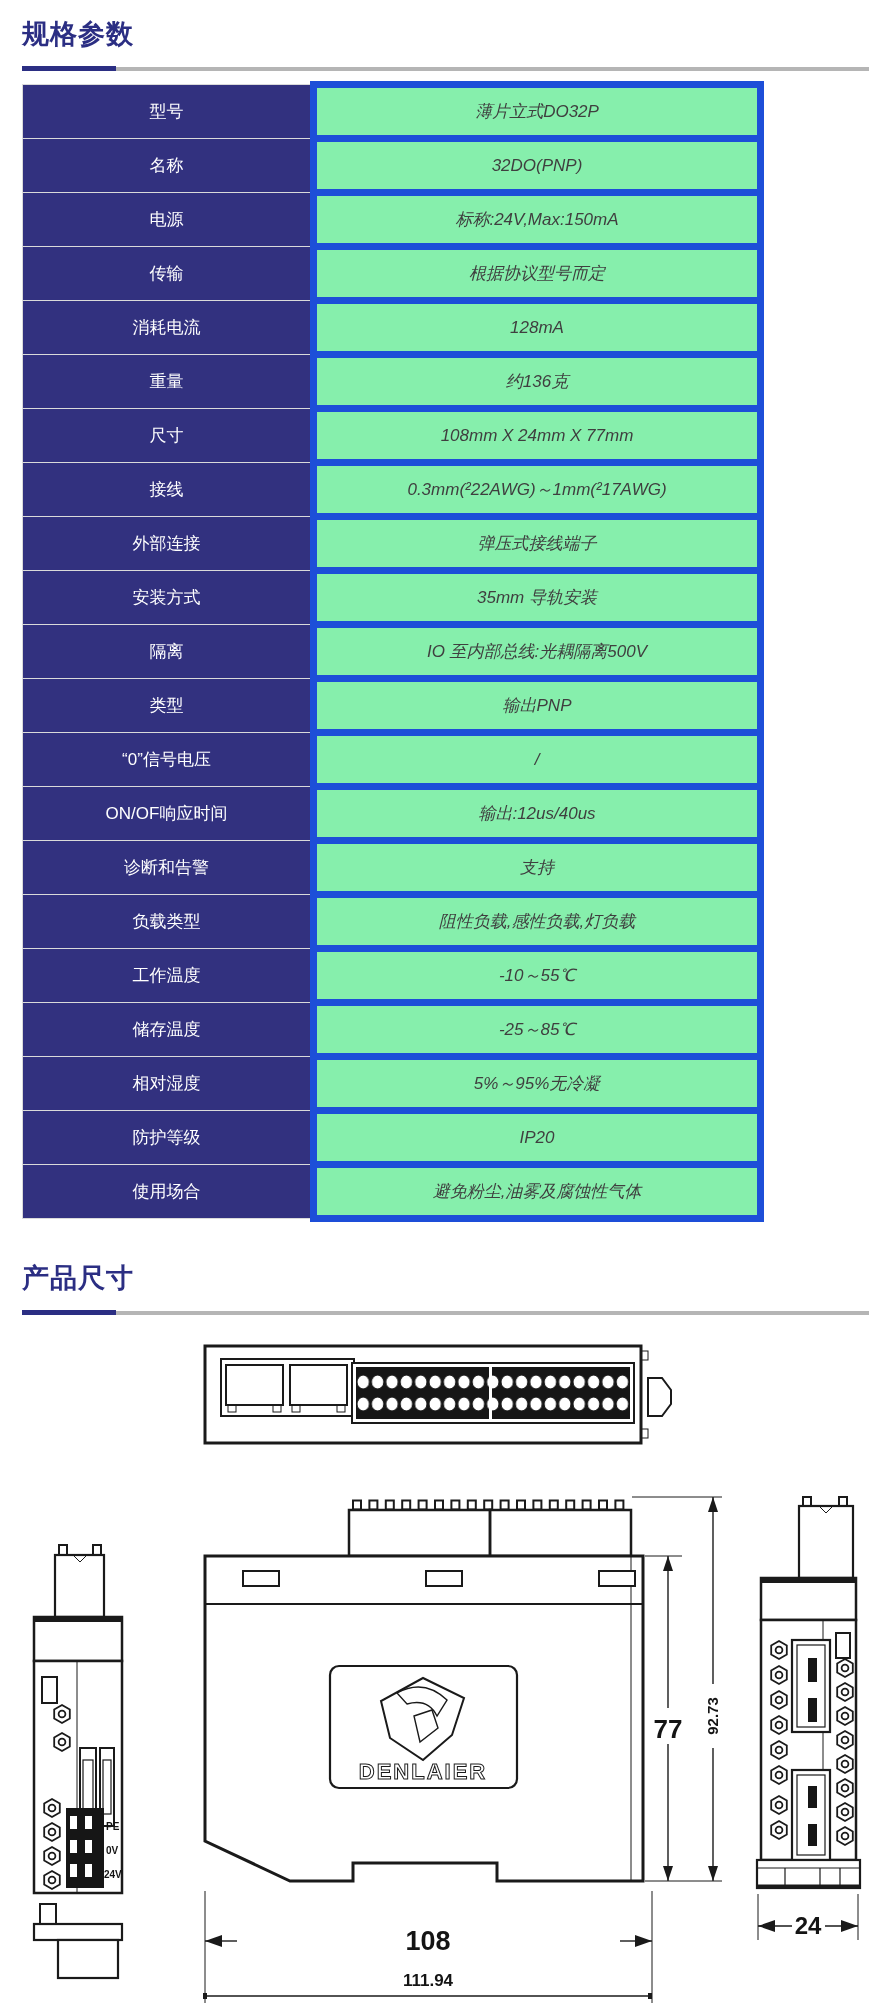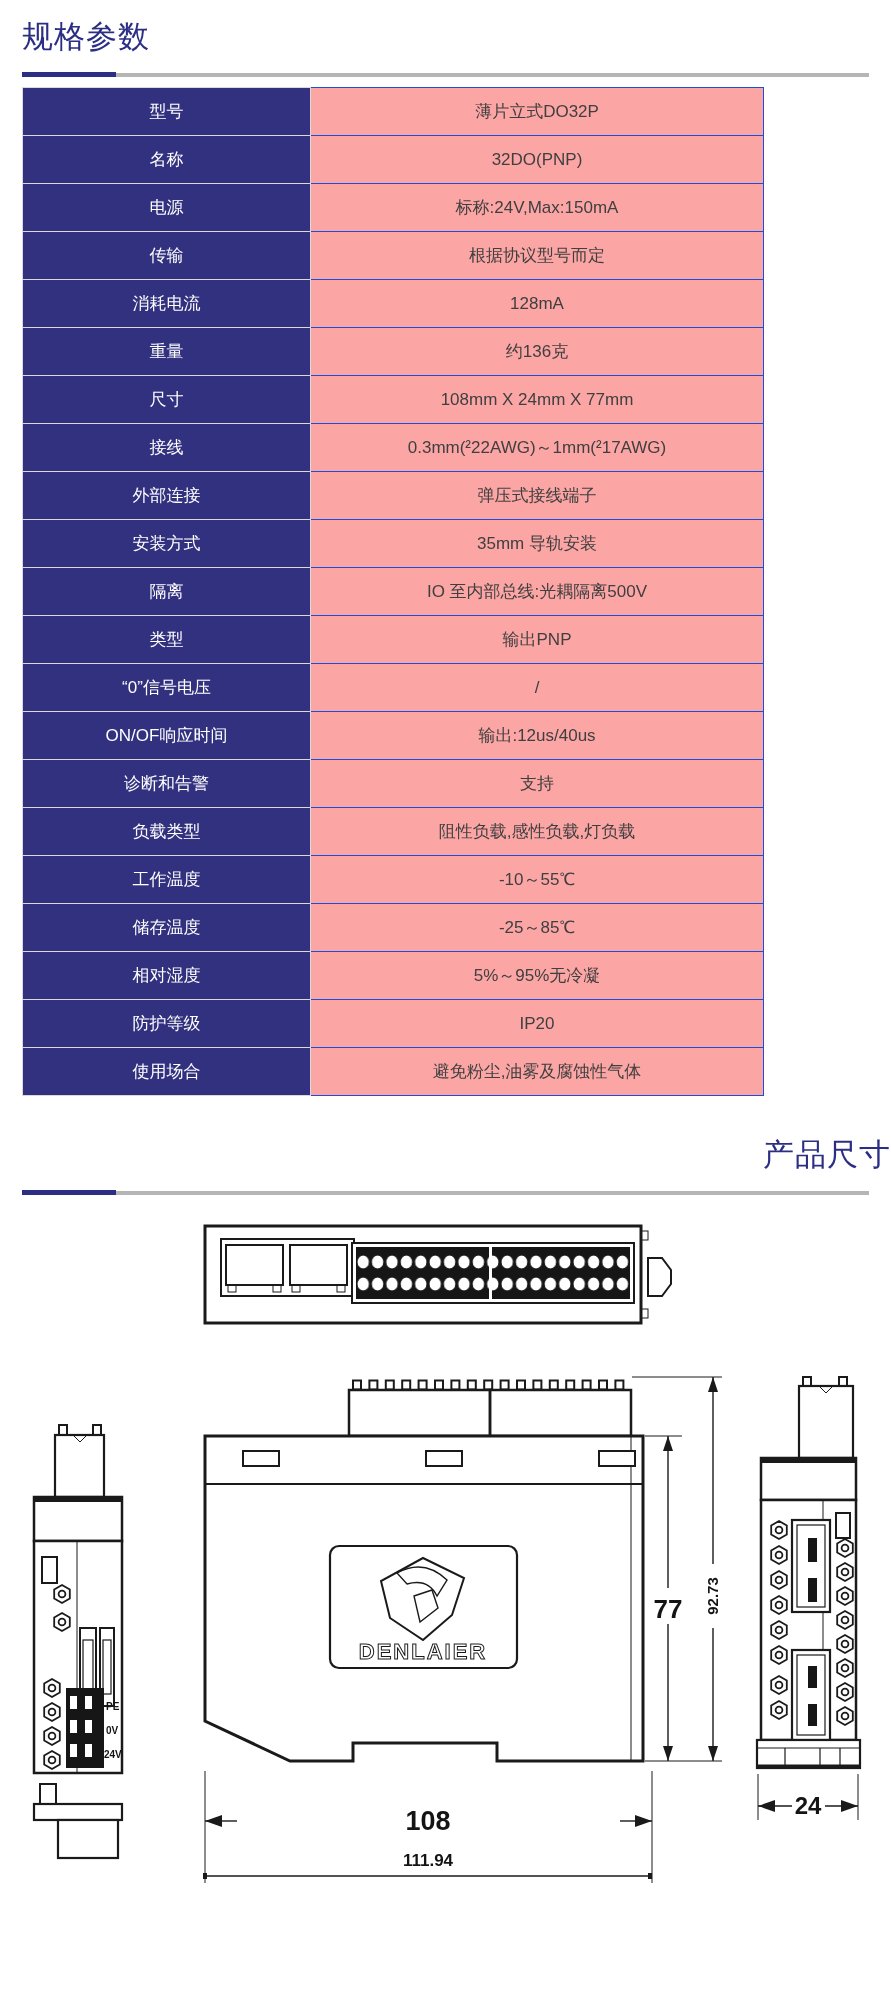--- a/index.html
+++ b/index.html
@@ -1,25 +1,25 @@
 <!DOCTYPE html>
 <html><head>
 <meta charset="utf-8">
 <style>
   html,body{margin:0;padding:0;background:#fff;}
   body{width:891px;height:2005px;overflow:hidden;font-family:"Liberation Sans",sans-serif;}
-  .section-title{margin:0;padding:16px 0 0 22px;font-size:31px;font-weight:normal;color:#2B2E83;letter-spacing:1px;}
+  .section-title{margin:0;padding:16px 0 0 22px;font-size:27px;font-weight:bold;color:#2B2E83;letter-spacing:1px;}
   .rule{display:flex;align-items:center;margin:14px 22px 0 22px;height:5px;}
   .rule .blue{width:94px;height:5px;background:#2B2E83;}
   .rule .gray{flex:1;height:4px;background:#B5B5B5;}
   table.spec{border-collapse:collapse;margin:10px 0 0 22px;width:742px;table-layout:fixed;}
   table.spec td{height:47px;font-size:17px;text-align:center;vertical-align:middle;padding:0 6px;}
   td.cell-label{width:275px;background:#32317F;color:#FFFFFF;border:1px solid #DADADA;}
-  td.cell-value{color:#3F3F3F;background:#fca5a5;border:1px solid #1d4ed8;}
-  .title2{padding-top:38px;text-align:right;}
+  td.cell-value{color:#3F3F3F;background:#86efac;border:7px solid #1d4ed8;font-style:italic;}
+  .title2{padding-top:38px;}
   svg.drawing{display:block;margin:0;}
   svg text{font-family:"Liberation Sans",sans-serif;}
   .s2{stroke:#1a1a1a;stroke-width:2;fill:#fff;}
   .s22{stroke:#1a1a1a;stroke-width:2.2;fill:#fff;}
   .s25{stroke:#1a1a1a;stroke-width:2.5;fill:#fff;}
   .s3{stroke:#1a1a1a;stroke-width:3;fill:#fff;}
   .nf{fill:none;}
   .thin{stroke:#1a1a1a;stroke-width:1;fill:none;}
   .t14{stroke:#1a1a1a;stroke-width:1.4;fill:none;}
   .t12{stroke:#1a1a1a;stroke-width:1.2;fill:none;}

